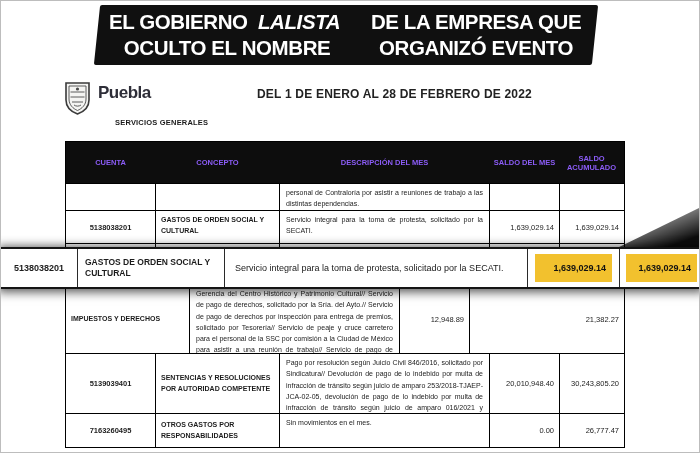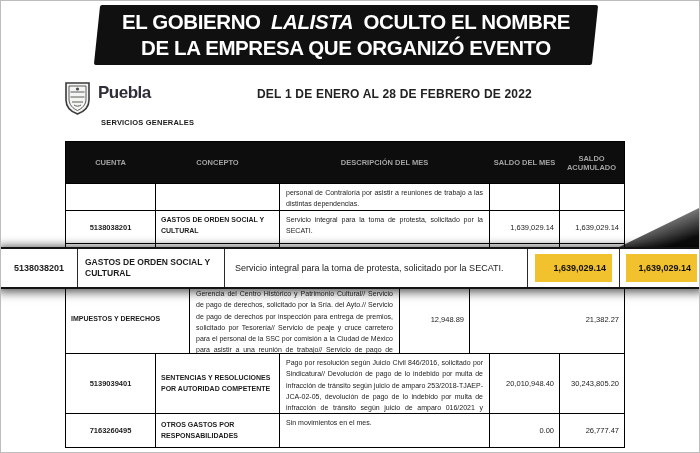--- a/index.html
+++ b/index.html
@@ -10,51 +10,51 @@
     font-family:"Liberation Sans", sans-serif; color:#1c1c1c;
   }
 
   
   .banner { position:absolute; left:96px; top:4px; width:498px; height:60px; z-index:3; }
   .banner-bg {
     position:absolute; inset:0; background:#101010; transform:skewX(-6deg);
     border-radius:2px;
   }
   .banner-text {
-    position:relative; width:100%; height:100%; display:flex; flex-direction:column;
+    position:relative; width:100%; height:100%; display:flex; 
     align-items:center; justify-content:center; color:#ffffff; text-align:center;
     font-weight:800; font-size:20.5px; line-height:26px; letter-spacing:-0.4px;
   }
   .banner-text .it { font-style:italic; padding:0 5px; }
 
   
   .crest { position:absolute; left:63px; top:79px; width:27px; height:36px; }
   .logo-text {
     position:absolute; left:97px; top:82px; font-size:17px; font-weight:800;
     color:#2e2e38; letter-spacing:-0.5px;
   }
   .period {
     position:absolute; left:256px; top:86px; font-size:12px; font-weight:700; color:#222;
     letter-spacing:0.2px;
   }
   .section-label {
-    position:absolute; left:100px; top:117px; font-size:7.5px; font-weight:700; color:#1a1a1a;
+    position:absolute; left:114px; top:117px; font-size:7.5px; font-weight:700; color:#1a1a1a;
     letter-spacing:0.2px;
   }
 
   
   .rpt { position:absolute; left:64px; top:140px; width:560px; border:1px solid #000; background:#fff; }
   .trow { display:flex; border-bottom:1px solid #000; background:#fff; }
   .trow:last-child { border-bottom:none; }
   .cell { border-right:1px solid #000; overflow:hidden; }
   .cell:last-child { border-right:none; }
   .c1 { width:90px; }  .c2 { width:124px; } .c3 { width:210px; }
   .c4 { width:70px; }  .c5 { flex:1; }
 
-  .thead { background:#0d0d0d; color:#a3a3a3; border-bottom:1px solid #000; height:42px; }
+  .thead { background:#0d0d0d; color:#8b5cf6; border-bottom:1px solid #000; height:42px; }
   .thead .cell { border-right:1px solid #0d0d0d; display:flex; align-items:center; justify-content:center;
     font-size:7.5px; font-weight:700; text-align:center; line-height:9px; padding:2px; }
 
   .cuenta { display:flex; align-items:center; justify-content:center;
     font-size:7.5px; font-weight:700; }
   .concepto { font-size:7px; font-weight:700; line-height:10.5px; padding:4px 5px; }
   .desc { font-size:7px; line-height:11.3px; padding:3px 6px; text-align:justify; color:#222; }
   .amt { display:flex; align-items:center; justify-content:flex-end;
     font-size:7.5px; font-weight:400; padding-right:5px; }
 

